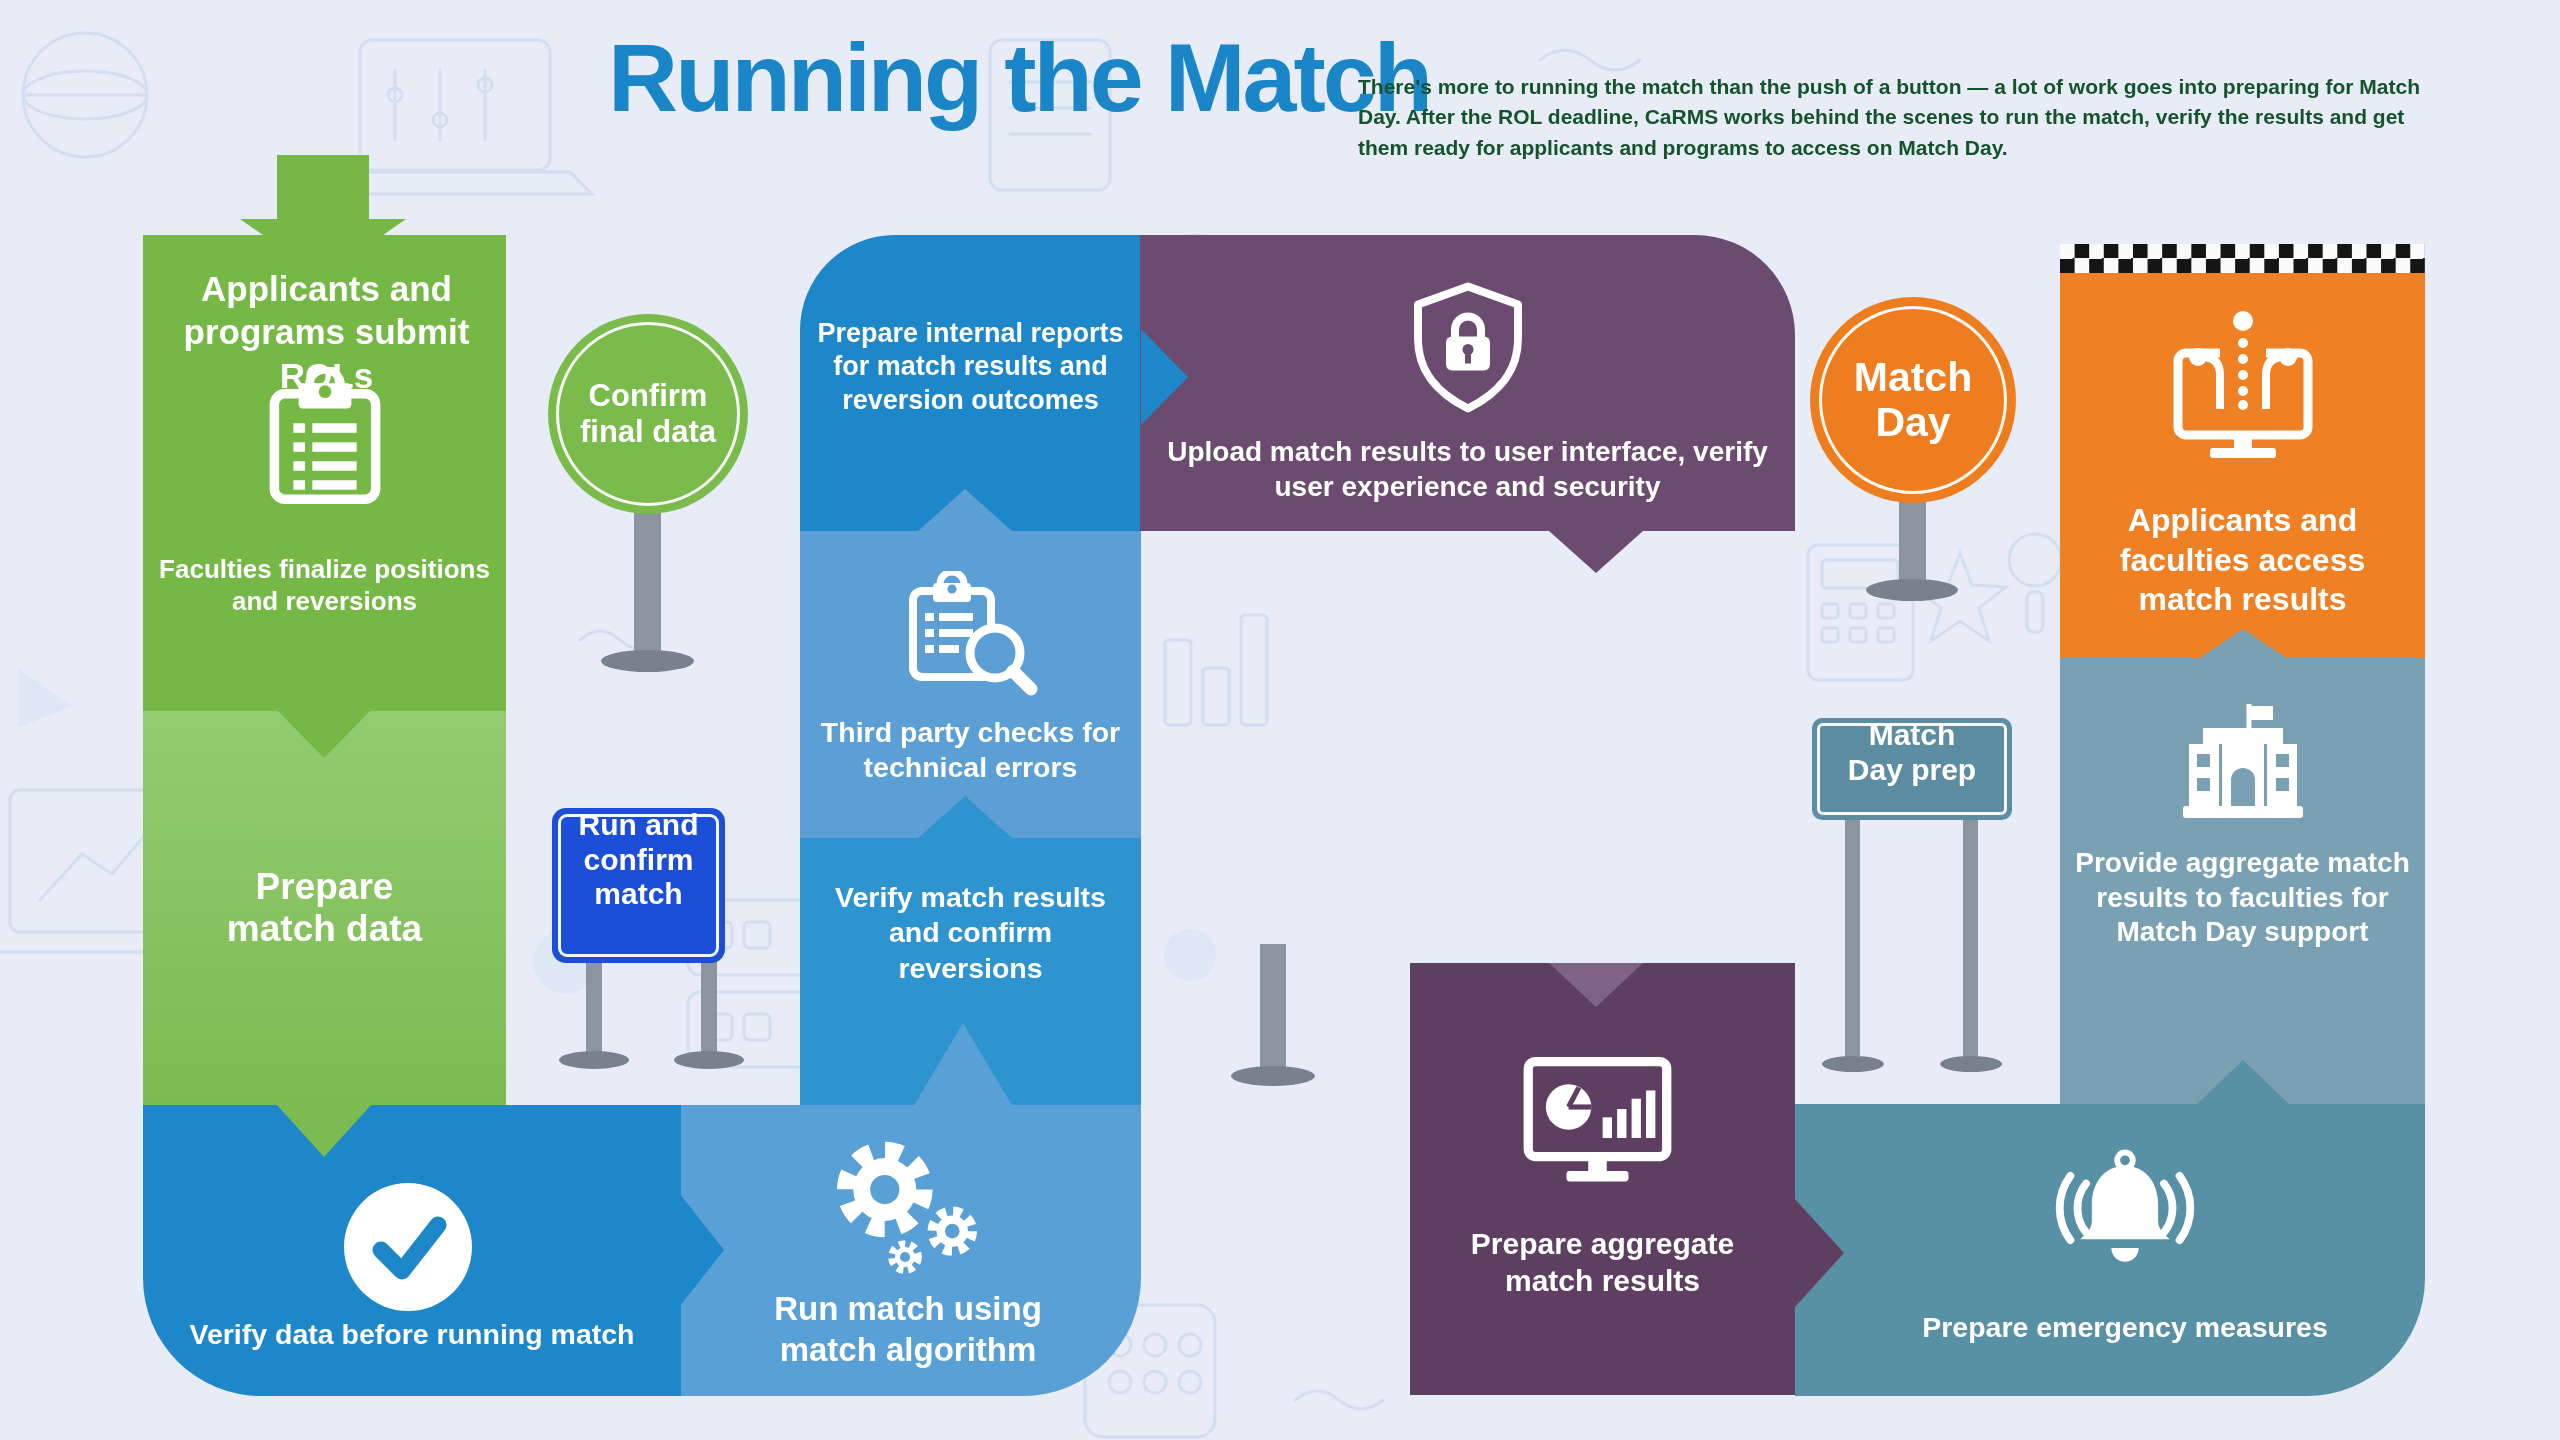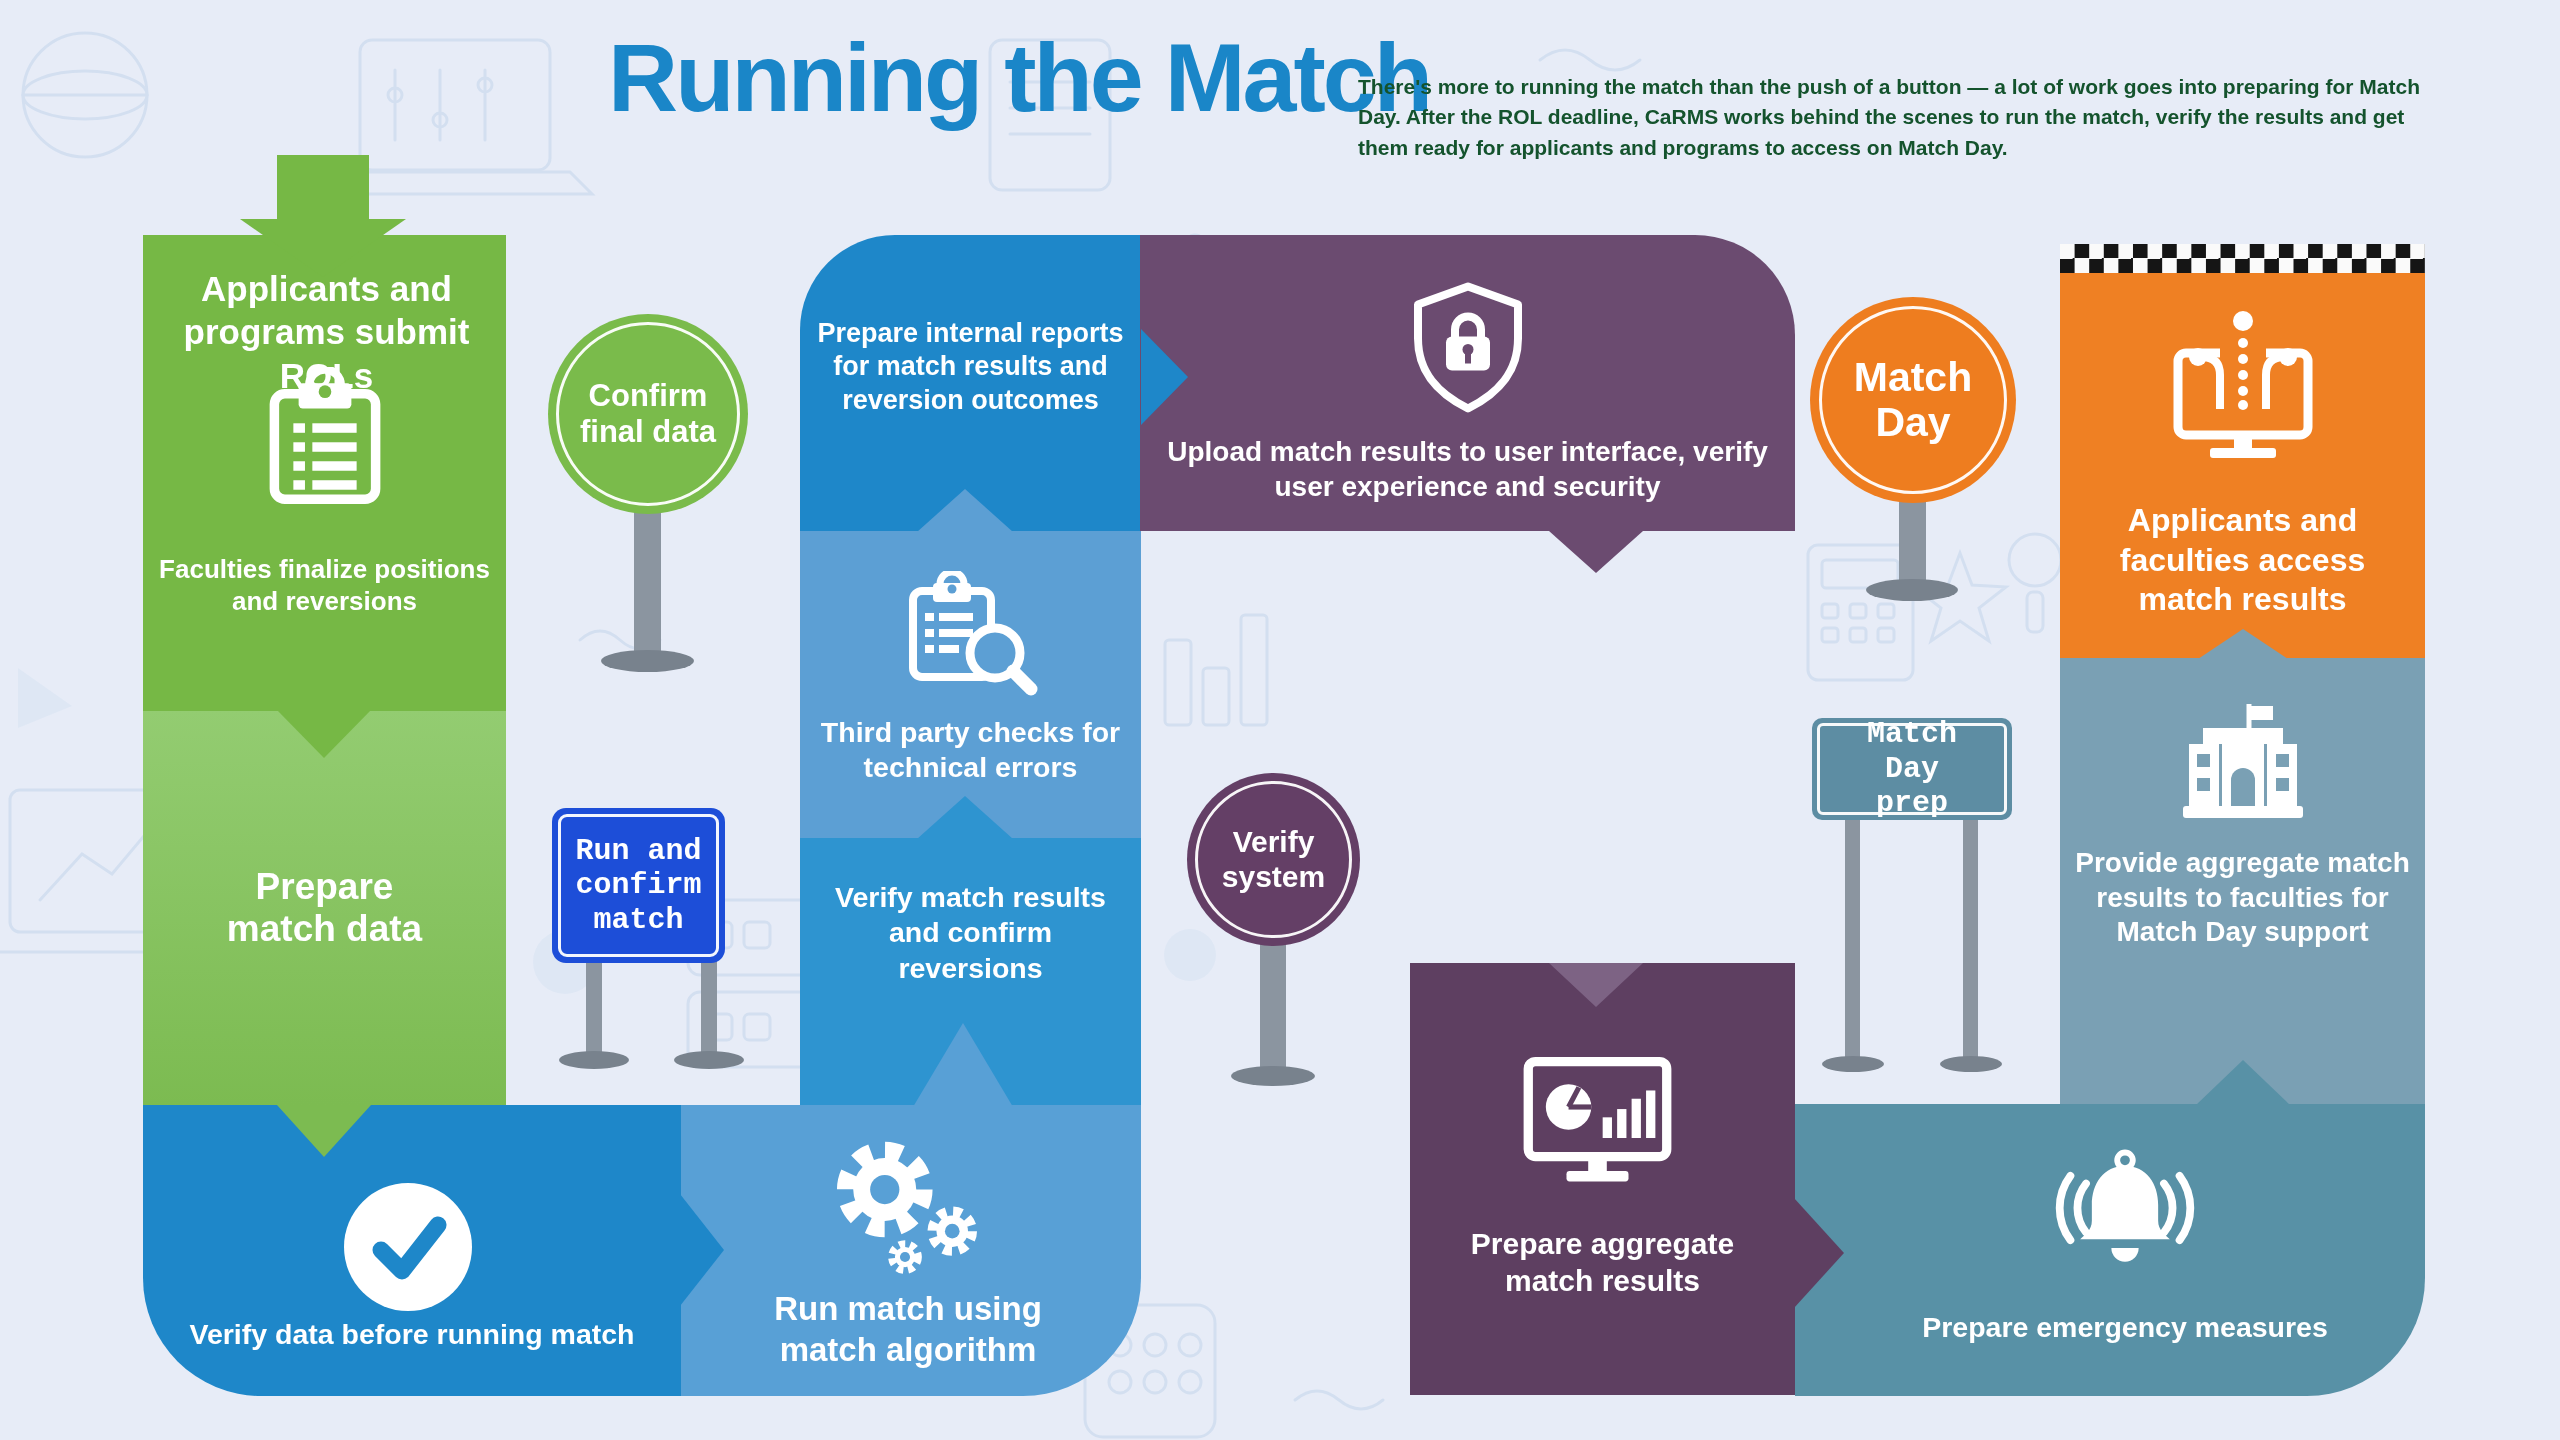--- a/index.html
+++ b/index.html
@@ -13,21 +13,21 @@
   .intro{position:absolute;left:1358px;top:72px;width:1085px;margin:0;font-size:21px;
          font-weight:bold;color:#14532d;line-height:1.45;z-index:1;}
   .w{position:absolute;color:#fff;font-weight:bold;text-align:center;line-height:1.24;}
   .box{position:absolute;}
   .flexc{display:flex;align-items:center;justify-content:center;text-align:center;color:#fff;font-weight:bold;}
   .wedge-down{clip-path:polygon(0 0,100% 0,50% 100%);}   
   .peak-up{clip-path:polygon(50% 0,100% 100%,0 100%);}    
   .arrow-right{clip-path:polygon(0 0,100% 50%,0 100%);}   
   .circle-sign{border-radius:50%;display:flex;align-items:center;justify-content:center;z-index:5;}
   .ring{position:absolute;inset:8px;border:3px solid rgba(255,255,255,.95);border-radius:50%;}
-  .rect-sign{border-radius:14px;display:flex;align-items:center;justify-content:center;z-index:5;font-family:Liberation Mono, monospace;}
+  .rect-sign{border-radius:14px;display:flex;justify-content:center;z-index:5;}
   .rring{position:absolute;inset:6px;border:3px solid rgba(255,255,255,.95);border-radius:9px;}
   .post{position:absolute;background:#8b95a0;z-index:2;}
   .pbase{position:absolute;background:#78828d;border-radius:50%;z-index:2;}
   .checker{position:absolute;left:2060px;top:244px;width:365px;height:29px;z-index:2;
     background:conic-gradient(#151515 90deg,#fafafa 90deg 180deg,#151515 180deg 270deg,#fafafa 270deg) 0 0/29.2px 29.2px repeat;}
   svg.icn{position:absolute;}
 </style>
 </head>
 <body>
 
@@ -224,24 +224,20 @@
         <rect x="94" y="52" width="9" height="28" fill="#fff"></rect>
       <rect x="108" y="42" width="9" height="38" fill="#fff"></rect>
         <rect x="122" y="34" width="9" height="46" fill="#fff"></rect>
     </svg>
     <div class="w" style="top:262px;left:15px;right:15px;font-size:30px">Prepare aggregate match results</div>
   </div>
   <div class="abs z2 arrow-right" style="left:1794px;top:1198px;width:50px;height:110px;background:#5e3f61"></div>
 
   <div class="post" style="left:1260px;top:944px;width:26px;height:136px"></div>
   <div class="pbase" style="left:1231px;top:1066px;width:84px;height:20px"></div>
-  <div class="circle-sign abs" style="left:1187px;top:773px;width:173px;height:173px;background:#643f66">
-    <div class="ring"></div>
-    <div style="width:130px;color:#fff;font-weight:bold;font-size:30px;line-height:1.15;text-align:center">Verify system</div>
-  </div>
 
   <div class="post" style="left:1899px;top:501px;width:27px;height:92px"></div>
   <div class="pbase" style="left:1866px;top:579px;width:92px;height:22px"></div>
   <div class="circle-sign abs" style="left:1810px;top:297px;width:206px;height:206px;background:#ee7d1f">
     <div class="ring" style="inset:9px"></div>
     <div style="width:145px;color:#fff;font-weight:bold;font-size:41px;line-height:1.1;text-align:center">Match Day</div>
   </div>
 
   <div class="post" style="left:1845px;top:820px;width:15px;height:248px"></div>
   <div class="post" style="left:1963px;top:820px;width:15px;height:248px"></div>

